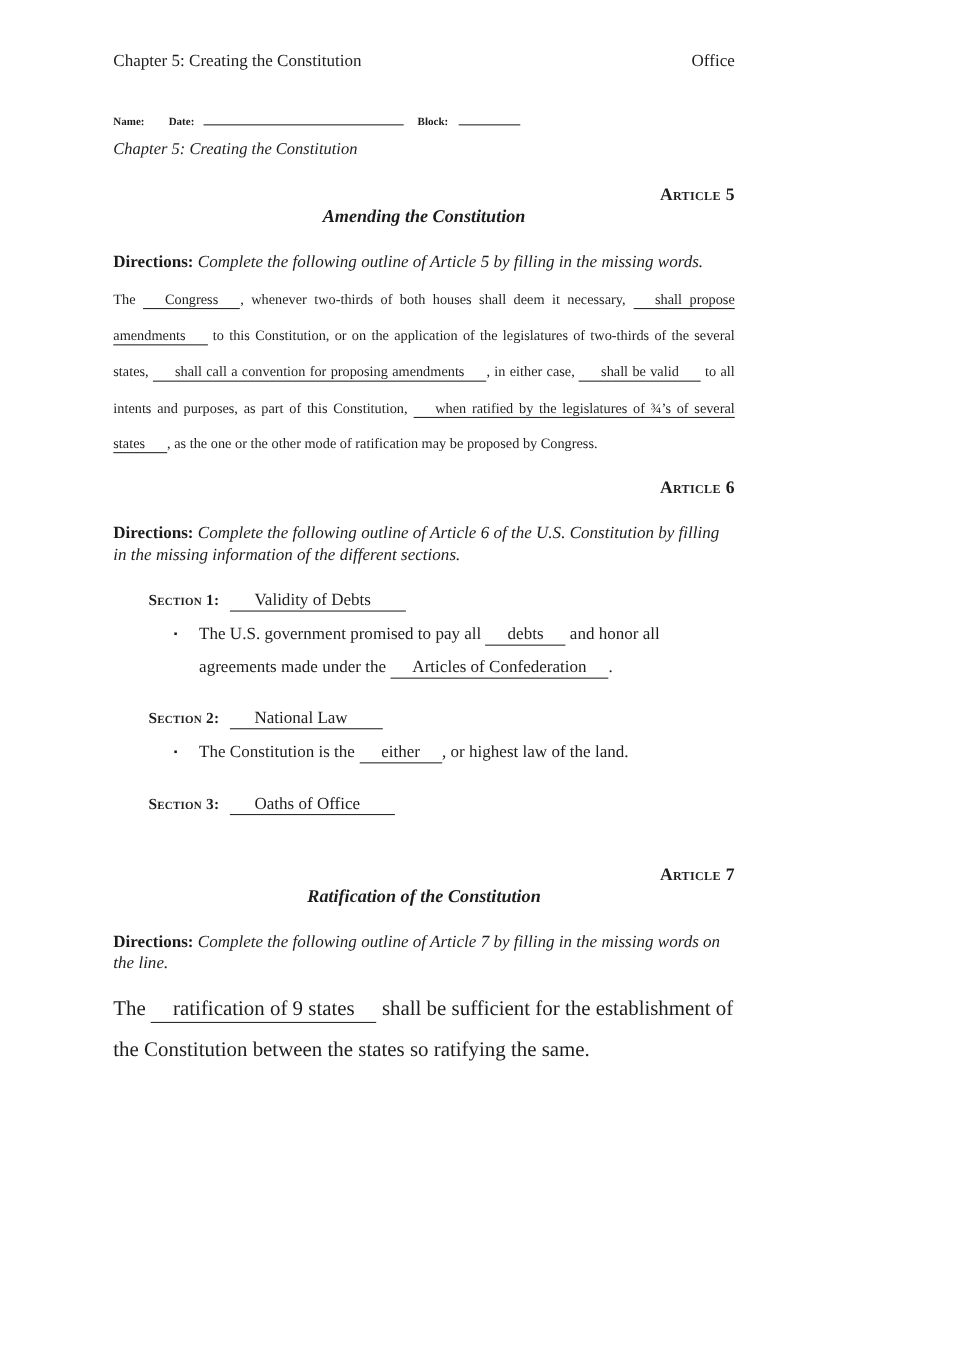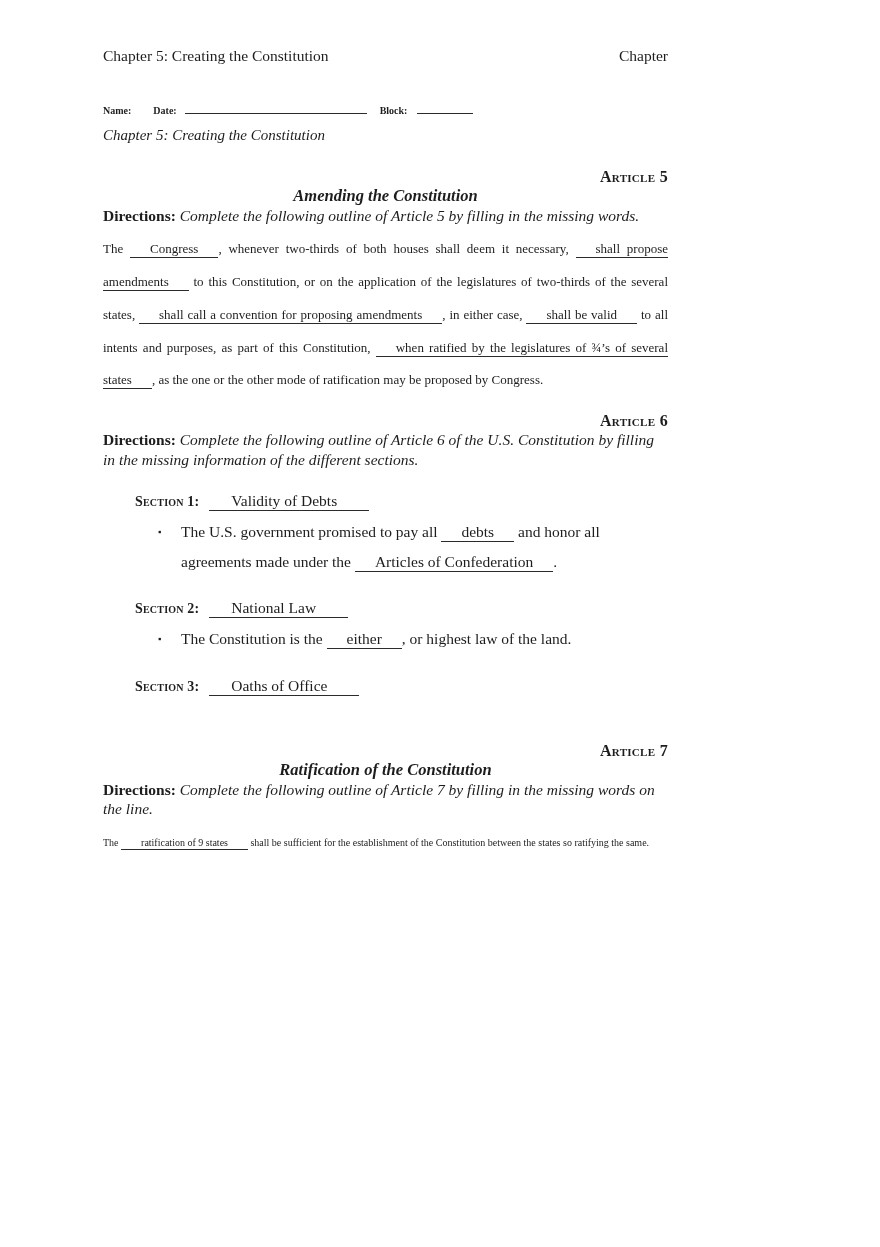--- a/index.html
+++ b/index.html
@@ -16,42 +16,42 @@
   .blank { border-bottom: 1.4px solid #2b2b2b; padding: 0 20px 1px 20px; }
   .name-blank { margin-left: 6px; padding: 0 126px 1px 8px; }
   .date-label { margin-left: 22px; }
   .date-blank { display: inline-block; width: 182px; height: 16px; margin-left: 8px; padding: 0; }
   .block-label { margin-left: 13px; }
   .block-blank { display: inline-block; width: 56px; height: 16px; margin-left: 10px; padding: 0; }
   .doc-subtitle { font-style: italic; margin-top: 11px; font-size: 15px; }
   .article-head { text-align: center; margin-top: 23px; line-height: 1.2; }
   .article-title { font-variant: small-caps; font-weight: bold; font-size: 16px; letter-spacing: 0.3px; text-align: right; }
   .article-sub { font-weight: bold; font-style: italic; font-size: 16.5px; }
-  .directions { line-height: 1.28; }
+  .directions { margin-top: 22px; line-height: 1.28; }
   .directions .dlabel { font-weight: bold; }
   .directions .dtext { font-style: italic; }
   .fill-para { text-align: justify; line-height: 2.52; margin-top: 8px; font-size: 13px; }
-  .fill-para-7 { text-align: left; line-height: 1.92; margin-top: 14px; font-size: 10px; }
+  .fill-para-7 { text-align: left; line-height: 1.92; margin-top: 14px; font-size: 19px; }
   .section-row { margin-left: 32px; margin-top: 22px; }
   .section-label { font-weight: bold; font-variant: small-caps; font-size: 14px; letter-spacing: 0.2px; }
   .section-blank { margin-left: 6px; padding: 0 32px 1px 22px; }
   .bullet-row { display: flex; margin-left: 55px; margin-top: 7px; line-height: 1.95; }
   .bullet-marker { width: 23px; font-size: 9.5px; line-height: 30px; flex: none; }
   .bullet-text { flex: 1; }
   .gap-lg { margin-top: 46px; }
   .a6-head { margin-top: 14px; }
 </style>
 </head>
 <body>
 
 <div class="page">
 
   <div class="header-row">
     <span>Chapter 5: Creating the Constitution</span>
-    <span>Chapter</span>
+    <span>Office</span>
   </div>
 
   <div class="info-row">
     <span class="b">Name:</span>
     <span class="b date-label">Date:</span>
     <span class="blank date-blank"></span>
     <span class="b block-label">Block:</span>
     <span class="blank block-blank"></span>
   </div>
 

